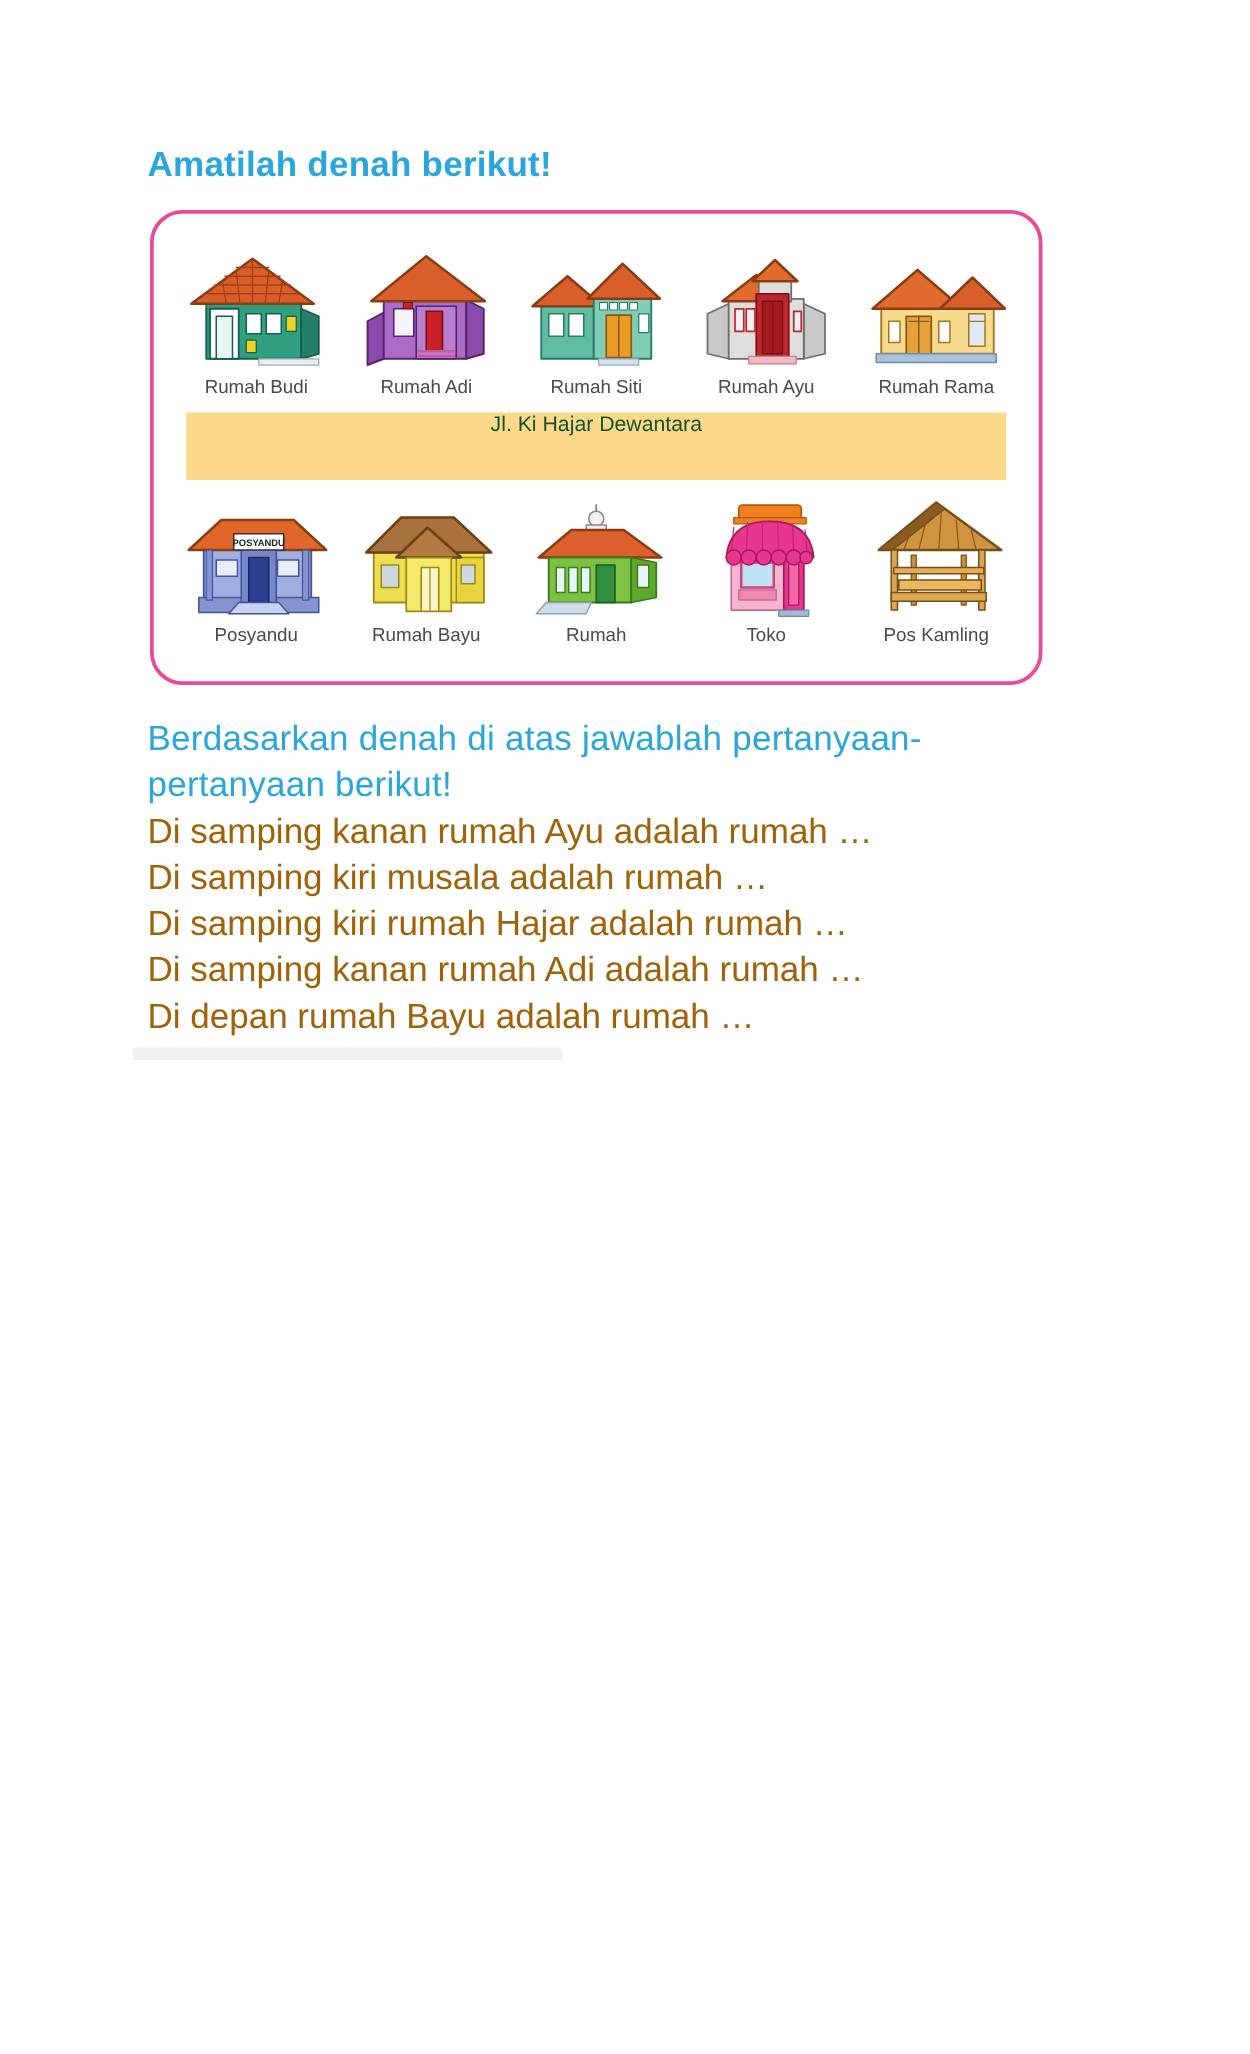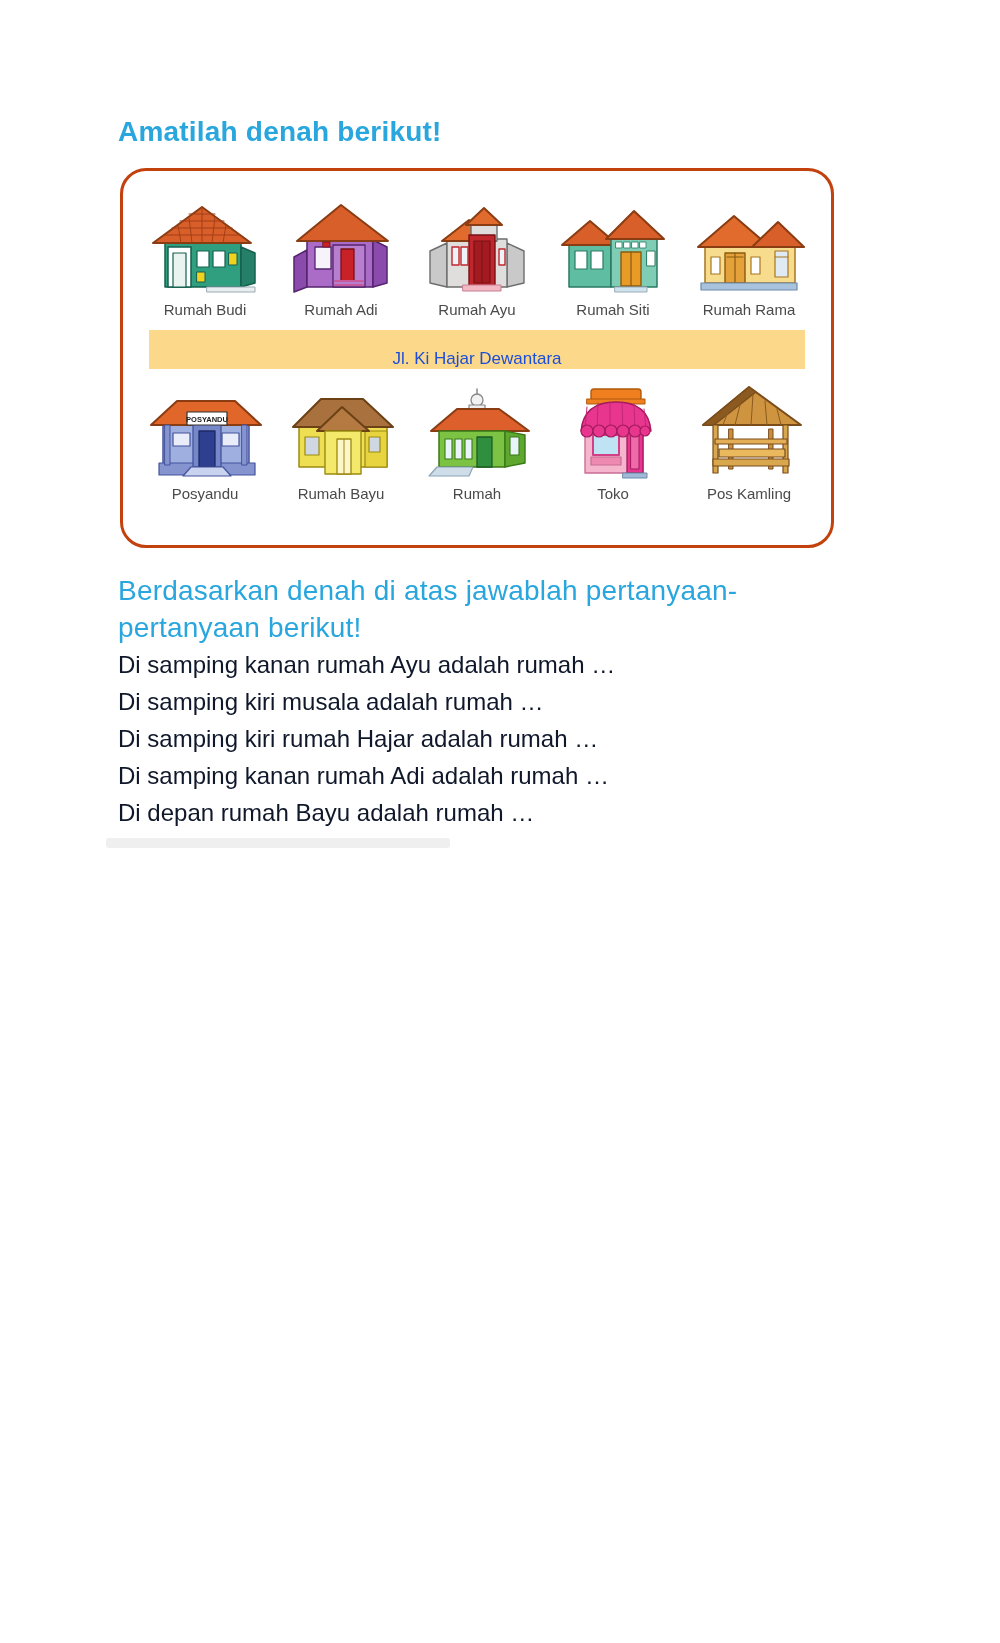--- a/index.html
+++ b/index.html
@@ -6,39 +6,39 @@
   .page {
     position:relative; width:1000px; height:1643px; background:#ffffff;
     font-family:"Liberation Sans", sans-serif; overflow:hidden;
   }
   .h1 {
     position:absolute; left:118px; top:116px; font-size:28px; font-weight:bold;
     color:#29a6dd; letter-spacing:0.2px;
   }
   .map-box {
     position:absolute; left:120px; top:168px; width:714px; height:380px;
-    border:3px solid #c2410c; border-radius:26px; background:#ffffff;
+    border:3px solid #ec4899; border-radius:26px; background:#ffffff;
     box-sizing:border-box; padding:24px 16px 10px 16px;
   }
   .b-row { display:flex; justify-content:space-between; align-items:flex-end; }
   .building { width:132px; margin:0; text-align:center; }
   .b-icon { display:block; height:102px; }
   .b-icon svg { width:120px; height:102px; display:block; margin:0 auto; }
   .b-label { display:block; font-size:15px; color:#4a4a4a; margin-top:4px; }
   .street {
-    margin:12px 10px 10px 10px; height:39px; background:#fbd88a;
-    display:flex; align-items:flex-end; justify-content:center;
-    font-size:17px; color:#1d4ed8;
+    margin:12px 10px 10px 10px; height:54px; background:#fbd88a;
+    display:flex; align-items:flex-start; justify-content:center;
+    font-size:17px; color:#14532d;
   }
   .h2 {
     position:absolute; left:118px; top:572px; width:724px; font-size:28px;
     font-weight:normal; color:#29a6dd; line-height:37px; letter-spacing:0.2px;
   }
   .questions { position:absolute; left:118px; top:646px; width:760px; }
-  .q-line { font-size:24px; color:#0f172a; line-height:37px; white-space:nowrap; }
+  .q-line { font-size:28px; color:#a16207; line-height:37px; white-space:nowrap; }
   .faint-strip {
     position:absolute; left:106px; top:838px; width:344px; height:10px;
     background:#efefef; border-radius:3px;
   }
   svg * { stroke-linejoin:round; stroke-linecap:round; }
 </style>
 </head>
 <body>
 
 <div class="page">
@@ -77,41 +77,20 @@
             <polygon points="92,45 106,52 106,88 92,92" fill="#8a4bad" stroke="#55246e" stroke-width="1.5"></polygon>
             <polygon points="16,46 60,10 107,46" fill="#d95f2a" stroke="#8a3c12" stroke-width="2"></polygon>
             <rect x="34" y="52" width="16" height="22" fill="#f7f3fa" stroke="#55246e" stroke-width="1.3"></rect>
             <rect x="42" y="47" width="7" height="5" fill="#c82127" stroke="#7a1216" stroke-width="0.8"></rect>
             <rect x="52" y="50" width="32" height="42" fill="#b87fd0" stroke="#55246e" stroke-width="1.3"></rect>
             <rect x="60" y="54" width="13" height="32" fill="#c82127" stroke="#7a1216" stroke-width="1.3"></rect>
             <path d="M54,86 h28 M54,90 h28" stroke="#c85a9b" stroke-width="2" fill="none"></path>
           </svg>
         </span>
         <figcaption class="b-label">Rumah Adi</figcaption>
-      </figure>
-
-      <figure class="building">
-        <span class="b-icon">
-          <svg viewBox="0 0 120 102">
-            <polygon points="13,56 30,48 30,92 13,88" fill="#c9c9c9" stroke="#6e6e6e" stroke-width="1.4"></polygon>
-            <polygon points="107,56 90,48 90,92 107,88" fill="#c9c9c9" stroke="#6e6e6e" stroke-width="1.4"></polygon>
-            <rect x="30" y="44" width="60" height="48" fill="#e0dedd" stroke="#6e6e6e" stroke-width="1.4"></rect>
-            <polygon points="25,46 52,25 79,46" fill="#e06b2c" stroke="#8a3c12" stroke-width="2"></polygon>
-            <rect x="54" y="28" width="26" height="18" fill="#e0dedd" stroke="#6e6e6e" stroke-width="1.4"></rect>
-            <polygon points="49,30 67,13 85,30" fill="#e06b2c" stroke="#8a3c12" stroke-width="2"></polygon>
-            <rect x="52" y="40" width="26" height="52" fill="#c0272d" stroke="#7a1216" stroke-width="1.4"></rect>
-            <rect x="57" y="46" width="16" height="42" fill="#a31b20" stroke="#7a1216" stroke-width="1.2"></rect>
-            <line x1="65" y1="46" x2="65" y2="88" stroke="#7a1216" stroke-width="1"></line>
-            <rect x="35" y="52" width="7" height="18" fill="#eef3f8" stroke="#c0272d" stroke-width="1.4"></rect>
-            <rect x="44" y="52" width="7" height="18" fill="#eef3f8" stroke="#c0272d" stroke-width="1.4"></rect>
-            <rect x="82" y="54" width="6" height="16" fill="#eef3f8" stroke="#c0272d" stroke-width="1.4"></rect>
-            <rect x="46" y="90" width="38" height="6" fill="#f2b9c5" stroke="#c87f93" stroke-width="1"></rect>
-          </svg>
-        </span>
-        <figcaption class="b-label">Rumah Ayu</figcaption>
       </figure>
 
       <figure class="building">
         <span class="b-icon">
           <svg viewBox="0 0 120 102">
             <rect x="16" y="48" width="42" height="44" fill="#5fbda1" stroke="#2a7a63" stroke-width="1.5"></rect>
             <polygon points="9,50 37,26 65,50" fill="#d95f2a" stroke="#8a3c12" stroke-width="2"></polygon>
             <rect x="58" y="42" width="46" height="50" fill="#7fcdb4" stroke="#2a7a63" stroke-width="1.5"></rect>
             <polygon points="53,44 81,16 111,44" fill="#d95f2a" stroke="#8a3c12" stroke-width="2"></polygon>
             <rect x="22" y="56" width="12" height="18" fill="#ffffff" stroke="#2a7a63" stroke-width="1.2"></rect>
@@ -120,20 +99,41 @@
             <rect x="71" y="47" width="6" height="6" fill="#ffffff" stroke="#2a7a63" stroke-width="0.8"></rect>
             <rect x="79" y="47" width="6" height="6" fill="#ffffff" stroke="#2a7a63" stroke-width="0.8"></rect>
             <rect x="87" y="47" width="6" height="6" fill="#ffffff" stroke="#2a7a63" stroke-width="0.8"></rect>
             <rect x="68" y="57" width="20" height="34" fill="#e89b27" stroke="#8a5b10" stroke-width="1.4"></rect>
             <line x1="78" y1="57" x2="78" y2="91" stroke="#8a5b10" stroke-width="1.2"></line>
             <rect x="94" y="56" width="8" height="15" fill="#ffffff" stroke="#2a7a63" stroke-width="1"></rect>
             <rect x="62" y="92" width="32" height="5" fill="#cfe3ee" stroke="#9aabb5" stroke-width="1"></rect>
           </svg>
         </span>
         <figcaption class="b-label">Rumah Siti</figcaption>
+      </figure>
+
+      <figure class="building">
+        <span class="b-icon">
+          <svg viewBox="0 0 120 102">
+            <polygon points="13,56 30,48 30,92 13,88" fill="#c9c9c9" stroke="#6e6e6e" stroke-width="1.4"></polygon>
+            <polygon points="107,56 90,48 90,92 107,88" fill="#c9c9c9" stroke="#6e6e6e" stroke-width="1.4"></polygon>
+            <rect x="30" y="44" width="60" height="48" fill="#e0dedd" stroke="#6e6e6e" stroke-width="1.4"></rect>
+            <polygon points="25,46 52,25 79,46" fill="#e06b2c" stroke="#8a3c12" stroke-width="2"></polygon>
+            <rect x="54" y="28" width="26" height="18" fill="#e0dedd" stroke="#6e6e6e" stroke-width="1.4"></rect>
+            <polygon points="49,30 67,13 85,30" fill="#e06b2c" stroke="#8a3c12" stroke-width="2"></polygon>
+            <rect x="52" y="40" width="26" height="52" fill="#c0272d" stroke="#7a1216" stroke-width="1.4"></rect>
+            <rect x="57" y="46" width="16" height="42" fill="#a31b20" stroke="#7a1216" stroke-width="1.2"></rect>
+            <line x1="65" y1="46" x2="65" y2="88" stroke="#7a1216" stroke-width="1"></line>
+            <rect x="35" y="52" width="7" height="18" fill="#eef3f8" stroke="#c0272d" stroke-width="1.4"></rect>
+            <rect x="44" y="52" width="7" height="18" fill="#eef3f8" stroke="#c0272d" stroke-width="1.4"></rect>
+            <rect x="82" y="54" width="6" height="16" fill="#eef3f8" stroke="#c0272d" stroke-width="1.4"></rect>
+            <rect x="46" y="90" width="38" height="6" fill="#f2b9c5" stroke="#c87f93" stroke-width="1"></rect>
+          </svg>
+        </span>
+        <figcaption class="b-label">Rumah Ayu</figcaption>
       </figure>
 
       <figure class="building">
         <span class="b-icon">
           <svg viewBox="0 0 120 102">
             <rect x="16" y="50" width="90" height="38" fill="#f8dc8e" stroke="#a8761f" stroke-width="1.5"></rect>
             <polygon points="9,52 45,21 81,52" fill="#e06b2c" stroke="#8a3c12" stroke-width="2"></polygon>
             <polygon points="63,52 89,27 115,52" fill="#d95f2a" stroke="#8a3c12" stroke-width="2"></polygon>
             <rect x="36" y="58" width="20" height="30" fill="#e5a13a" stroke="#8a5b10" stroke-width="1.4"></rect>
             <line x1="46" y1="58" x2="46" y2="88" stroke="#8a5b10" stroke-width="1.2"></line>

